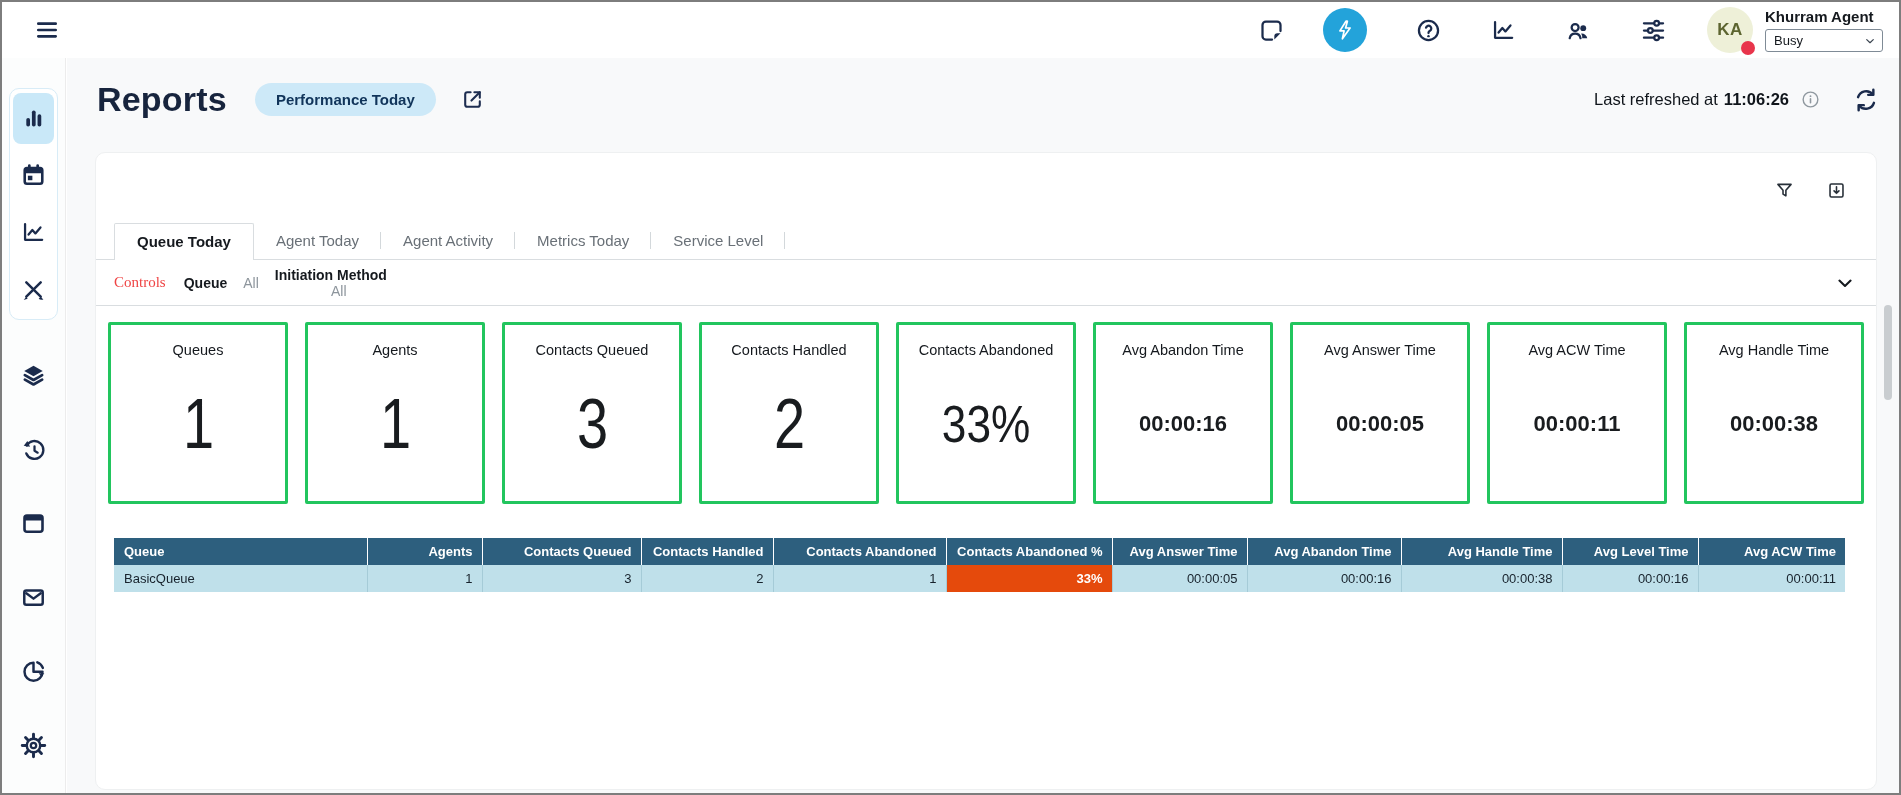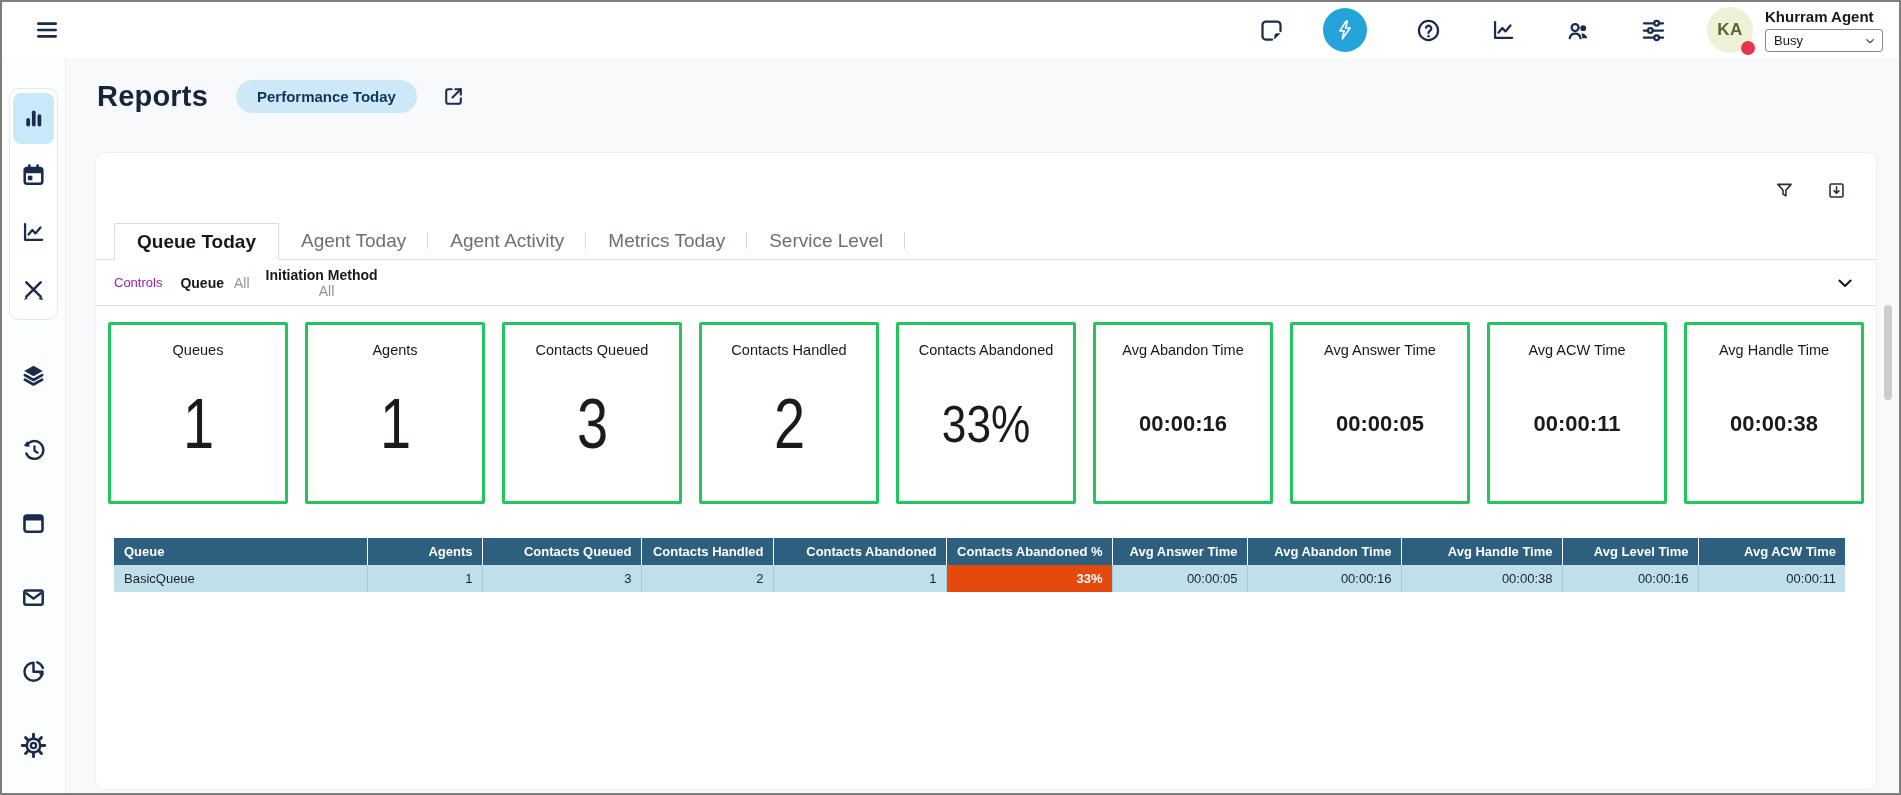--- a/index.html
+++ b/index.html
@@ -38,51 +38,51 @@
   .side-btn.active{background:#c9e8f8;}
   .side-btn svg{width:27px;height:27px;}
   .side-secondary{position:absolute;top:295px;left:0;width:100%;display:flex;flex-direction:column;align-items:center;gap:30px;}
   .side-link{width:44px;height:44px;border:none;background:none;color:var(--navy);padding:0;
     display:flex;align-items:center;justify-content:center;cursor:pointer;}
   .side-link svg{width:27px;height:27px;}
 
   
   .main{position:absolute;top:56px;left:65px;right:0;bottom:0;background:#f8f9fa;}
   .page-head{display:flex;align-items:center;padding:22px 18px 0 30px;}
-  .page-title{font-size:29px;font-weight:800;color:#17243d;margin:0;letter-spacing:.2px;}
+  .page-title{font-size:34px;font-weight:800;color:#17243d;margin:0;letter-spacing:.2px;}
   .badge{margin-left:28px;height:33px;border-radius:17px;background:var(--badge-bg);color:#10345a;font-size:15px;
     font-weight:bold;display:flex;align-items:center;padding:0 21px;cursor:pointer;}
   .external-btn{margin-left:24px;width:27px;height:27px;border:none;background:none;color:#1d2d50;padding:0;cursor:pointer;}
   .external-btn svg{width:25px;height:25px;}
   .refresh-area{margin-left:auto;display:flex;align-items:center;font-size:16.5px;color:#10151b;}
   .rt-time{font-weight:bold;margin-left:6px;}
   .info-btn{margin-left:11px;width:22px;height:22px;border:none;background:none;color:#8f989f;padding:0;cursor:pointer;}
   .info-btn svg{width:21px;height:21px;}
   .refresh-btn{margin-left:30px;width:29px;height:29px;border:none;background:none;color:var(--navy);padding:0;cursor:pointer;}
   .refresh-btn svg{width:28px;height:28px;}
 
   .panel{position:absolute;left:28px;right:22px;top:94px;bottom:3px;background:#fff;border:1px solid #eef0f1;
     border-radius:10px;box-sizing:border-box;}
   .panel-tools{position:absolute;top:26px;right:28px;display:flex;gap:30px;}
   .tool-btn{width:22px;height:22px;border:none;background:none;color:#272f38;padding:0;cursor:pointer;}
   .tool-btn svg{width:21px;height:21px;}
 
   .tabs{display:flex;align-items:flex-end;margin-top:70px;padding-left:18px;border-bottom:1px solid #d9dde0;}
-  .tab{position:relative;height:36px;line-height:35px;padding:0 22px;font-size:19px;color:#697077;cursor:pointer;box-sizing:border-box;}
+  .tab{position:relative;height:36px;line-height:35px;padding:0 22px;font-size:15px;color:#697077;cursor:pointer;box-sizing:border-box;}
   .tab:not(.active)::after{content:"";position:absolute;right:0;top:9px;width:1px;height:17px;background:#d3d8db;}
   .tab.active{height:37px;margin-bottom:-1px;background:#fff;border:1px solid #d9dde0;border-bottom:none;
     border-radius:2px 2px 0 0;font-weight:bold;color:#15191e;}
 
   .controls{position:relative;display:flex;align-items:center;height:45px;border-bottom:1px solid #d9dde0;padding:0 18px;}
-  .controls-label{font-size:13px;color:#a21caf;}
+  .controls-label{font-size:15px;color:#ef4444;font-family:Liberation Serif, serif;}
   .filters{display:flex;align-items:center;}
   .filter-item{display:flex;align-items:center;font-size:14px;margin-left:18px;cursor:pointer;}
   .filter-item + .filter-item{margin-left:16px;flex-direction:column;}
   .f-name{font-weight:bold;color:#15191e;}
-  .f-val{color:#8d959c;margin-left:10px;}
+  .f-val{color:#8d959c;margin-left:16px;}
   .controls-chevron{position:absolute;right:18px;top:10px;width:25px;height:25px;border:none;background:none;color:#15191e;padding:0;cursor:pointer;}
   .controls-chevron svg{width:24px;height:24px;}
 
   .kpis{display:flex;gap:17px;margin:16px 12px 0;height:182px;}
   .kpi{flex:1;background:#fff;border:3px solid #22c55e;border-radius:2px;display:flex;flex-direction:column;
     align-items:center;box-sizing:border-box;}
   .kpi-label{margin-top:17px;font-size:14.5px;color:#15191e;}
   .kpi-value{flex:1;display:flex;align-items:center;justify-content:center;color:#191c1f;padding-bottom:12px;}
   .kpi-value.xl{font-size:70px;font-weight:400;transform:scaleX(.8);}
   .kpi-value.lg{font-size:52px;font-weight:400;transform:scaleX(.85);}
@@ -253,20 +253,39 @@
     <div class="page-head">
       <h1 class="page-title">Reports</h1>
       <span class="badge">Performance Today</span>
       <button class="external-btn">
           <svg viewBox="0 0 24 24" fill="none" stroke="currentColor" stroke-width="2" stroke-linecap="round" stroke-linejoin="round">
             <path d="M10.2 5H7a2 2 0 0 0-2 2v10a2 2 0 0 0 2 2h10a2 2 0 0 0 2-2v-3.2"></path>
             <path d="M13.8 5H19v5.2"></path>
             <path d="M19 5l-8 8"></path>
           </svg>
         </button>
+      <div class="refresh-area">
+        <span>Last refreshed at</span>
+        <span class="rt-time">11:06:26</span>
+        <button class="info-btn">
+            <svg viewBox="0 0 24 24" fill="none" stroke="currentColor" stroke-width="2" stroke-linecap="round" stroke-linejoin="round">
+              <circle cx="12" cy="12" r="8.4" stroke-width="1.6"></circle>
+              <path d="M12 11.2v4.6" stroke-width="1.8"></path>
+              <circle cx="12" cy="8.2" r="1.05" fill="currentColor" stroke="none"></circle>
+            </svg>
+          </button>
+        <button class="refresh-btn">
+            <svg viewBox="0 0 24 24" fill="none" stroke="currentColor" stroke-width="2" stroke-linecap="round" stroke-linejoin="round">
+              <path d="M5.2 9.6a7.3 7.3 0 0 1 12.6-2.5" stroke-width="2.1"></path>
+              <path d="M18.3 3.2v4.4h-4.4" stroke-width="2.1"></path>
+              <path d="M18.8 14.4a7.3 7.3 0 0 1-12.6 2.5" stroke-width="2.1"></path>
+              <path d="M5.7 20.8v-4.4h4.4" stroke-width="2.1"></path>
+            </svg>
+          </button>
+      </div>
     </div>
 
     <section class="panel">
       <div class="panel-tools">
         <button class="tool-btn">
             <svg viewBox="0 0 24 24" fill="none" stroke="currentColor" stroke-width="2" stroke-linecap="round" stroke-linejoin="round">
               <path d="M4.5 5h15l-5.9 6.8v6.3l-3.3-2v-4.3z" stroke-width="1.8"></path>
             </svg>
           </button>
         <button class="tool-btn">

